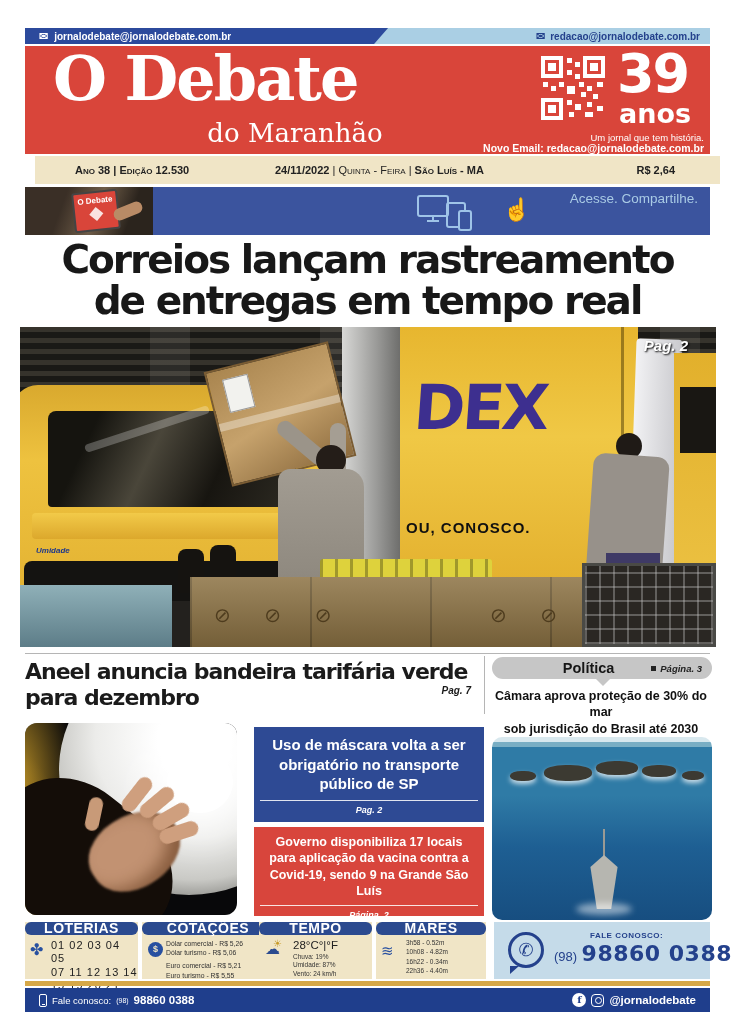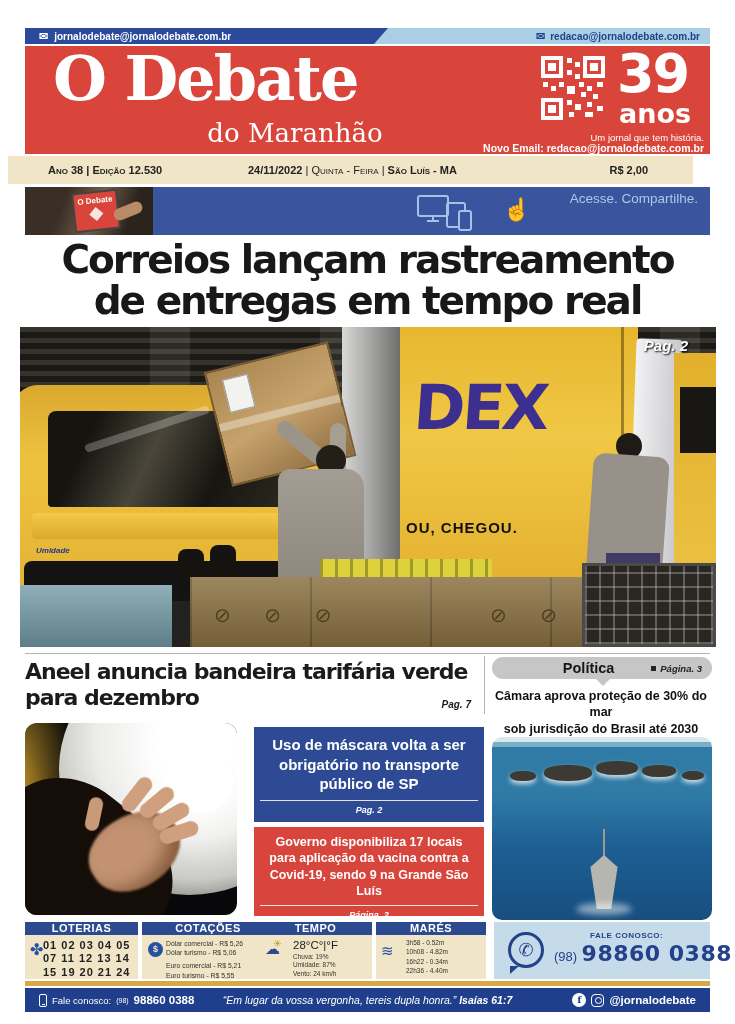--- a/index.html
+++ b/index.html
@@ -19,21 +19,21 @@
   
   .masthead { position:absolute; left:25px; top:46px; width:685px; height:108px; background:#d9453a; color:#fff; }
   .mh-title { position:absolute; left:28px; top:-4px; font-family:"DejaVu Serif", serif; font-weight:700; font-size:62px; letter-spacing:-2px; }
   .mh-sub  { position:absolute; left:150px; top:72px; width:240px; text-align:center; font-family:"DejaVu Serif", serif; font-size:26px; }
   .mh-qr { position:absolute; left:516px; top:10px; width:64px; height:64px; }
   .mh-39 { position:absolute; left:592px; top:-4px; font-size:54px; font-weight:700; letter-spacing:-2px; font-family:"DejaVu Sans", sans-serif; }
   .mh-anos { position:absolute; left:594px; top:52px; font-size:27px; font-weight:700; font-family:"DejaVu Sans", sans-serif; }
   .mh-tag { position:absolute; right:6px; top:86px; font-size:9.5px; }
   .mh-email { position:absolute; right:6px; top:96px; font-size:10.5px; font-weight:700; }
   
-  .editionbar { position:absolute; left:8px; top:156px; width:685px; height:28px; background:#f0e5c6;
+  .editionbar { position:absolute; left:35px; top:156px; width:685px; height:28px; background:#f0e5c6;
     display:flex; align-items:center; font-size:11px; font-weight:700; color:#222; font-variant:small-caps; }
   .ed-issue { margin-left:40px; }
   .ed-center { position:absolute; left:240px; }
   .ed-center .lt { font-weight:400; }
   .ed-price { position:absolute; right:45px; font-variant:normal; }
   
   .promo { position:absolute; left:25px; top:187px; width:685px; height:48px; background:#3b549e; overflow:hidden; }
   .promo-photo { position:absolute; left:0; top:0; width:128px; height:100%;
     background:linear-gradient(110deg,#3a2f26 0 30%,#6e5c48 55%,#2b241d 80%); }
   .tablet { position:absolute; left:48px; top:4px; width:46px; height:40px; background:#d9453a; border:2px solid #444; border-radius:3px;
@@ -100,21 +100,21 @@
   .cb-glyphs.g2 { left:300px; }
   .cage { position:absolute; left:562px; top:236px; width:134px; height:84px; background:#2a2723; border:3px solid #4a4a46;
     background-image:repeating-linear-gradient(90deg,rgba(200,200,200,.35) 0 2px,transparent 2px 14px),
       repeating-linear-gradient(0deg,rgba(200,200,200,.35) 0 2px,transparent 2px 14px); }
   .pag2 { position:absolute; right:28px; top:10px; color:#fff; font-style:italic; font-weight:700; font-size:15px; text-shadow:1px 1px 2px #000; }
   
   .rule-h { position:absolute; left:25px; top:653px; width:685px; height:1px; background:#b5b5b5; }
   .vrule { position:absolute; left:484px; top:656px; width:1px; height:58px; background:#b5b5b5; }
   .aneel { position:absolute; left:25px; top:659px; width:460px; font-family:"DejaVu Sans", sans-serif;
     font-weight:700; font-size:22px; letter-spacing:-1px; line-height:1.18; color:#1b1b1b; }
-  .aneel-l2 { display:flex; align-items:flex-end; }
+  .aneel-l2 { display:flex; align-items:flex-start; }
   .pag-ref { margin-left:auto; margin-right:14px; font-family:"Liberation Sans", sans-serif; font-weight:700; font-style:italic; font-size:10px; letter-spacing:0; }
   
   .pol-pill { position:absolute; left:492px; top:657px; width:220px; height:22px; background:#c6c6c6; border-radius:12px;
     display:flex; align-items:center; }
   .pol-label { flex:1; text-align:center; font-weight:700; font-size:14.5px; color:#161616; padding-left:34px; }
   .pol-ref { display:flex; align-items:center; gap:4px; font-size:9.5px; font-style:italic; font-weight:700; color:#222; padding-right:10px; }
   .sq { width:5px; height:5px; background:#222; display:inline-block; }
   .pill-tail { position:absolute; left:50%; bottom:-7px; margin-left:-7px; width:0; height:0;
     border-left:8px solid transparent; border-right:8px solid transparent; border-top:8px solid #c6c6c6; }
   .pol-h { position:absolute; left:490px; top:688px; width:222px; text-align:center;
@@ -146,27 +146,27 @@
   .story-box { position:absolute; left:254px; width:230px; color:#fff; text-align:center; }
   .sb-blue { top:727px; height:95px; background:#2e4a94; }
   .sb-red  { top:827px; height:89px; background:#d8453c; }
   .sb-head { padding:8px 8px 4px; font-weight:700; line-height:1.3; }
   .sb-blue .sb-head { font-size:15px; }
   .sb-red  .sb-head { font-size:12.5px; padding-top:7px; }
   .sb-div { height:1px; background:rgba(255,255,255,.85); margin:2px 6px; }
   .sb-page { font-size:9px; font-style:italic; font-weight:700; padding-top:2px; }
   
   .ib { position:absolute; top:922px; height:57px; background:#f0e5c6; }
-  .ib-head { height:13px; background:#2b4a8f; color:#fff; font-size:11px; font-weight:700; text-align:center; line-height:13px; letter-spacing:.5px; }
+  .ib-head { height:13px; background:#2b4a8f; color:#fff; font-size:14px; font-weight:700; text-align:center; line-height:13px; letter-spacing:.5px;border-radius:6px; }
   .ib-loterias { left:25px; width:113px; }
   .ib-cotacoes { left:142px; width:132px; }
   .ib-tempo    { left:259px; width:113px; }
   .ib-mares    { left:376px; width:110px; }
   .ib-icon { position:absolute; left:5px; top:18px; color:#2850a0; font-size:16px; }
-  .lot-nums { margin:4px 0 0 18px; font-size:11px; font-weight:700; color:#222; line-height:1.22; letter-spacing:1px; }
+  .lot-nums { margin:4px 0 0 26px; font-size:11px; font-weight:400; color:#222; line-height:1.22; letter-spacing:1px; }
   .cot-rows { margin:4px 0 0 24px; font-size:6.8px; color:#333; line-height:1.35; }
   .cot-rows .gap { height:4px; }
   .coin { position:absolute; left:6px; top:20px; width:15px; height:15px; border-radius:50%; background:#2850a0; color:#f0e5c6; font-size:9px; font-weight:700; text-align:center; line-height:15px; }
   .tmp-main { margin:4px 0 0 34px; font-size:11.5px; color:#222; }
   .tmp-rows { margin:2px 0 0 34px; font-size:6.5px; color:#333; line-height:1.3; }
   .wx { position:absolute; left:6px; top:18px; width:20px; height:18px; }
   .wx .sun { position:absolute; left:8px; top:-2px; color:#c79a28; font-size:10px; }
   .wx .cloud { position:absolute; left:0; top:0; color:#2b4a8f; font-size:15px; }
   .mar-rows { margin:3px 0 0 30px; font-size:6.5px; color:#333; line-height:1.45; }
   .wave { position:absolute; left:5px; top:20px; color:#2850a0; font-size:15px; }
@@ -257,21 +257,21 @@
 
   <div class="editionbar">
     <span class="ed-issue">Ano 38 | Edição 12.530</span>
     <span class="ed-center">
       <b>24/11/2022</b>
       <span class="lt">|</span>
       <span class="lt">Quinta - Feira</span>
       <span class="lt">|</span>
       <b>São Luís - MA</b>
     </span>
-    <span class="ed-price"><b>R$ 2,00</b></span>
+    <span class="ed-price"><b>R$ 2,64</b></span>
   </div>
 
   <div class="promo">
     <div class="promo-photo">
       <div class="tablet">
         <span>O Debate</span>
         <div class="tablet-diamond"></div>
       </div>
       <div class="finger"></div>
     </div>
@@ -302,21 +302,21 @@
       <div class="vl-ws"></div>
       <div class="vl-streak"></div>
       <div class="vl-hood"></div>
       <div class="vl-grille"></div>
       <div class="vl-mirror"></div>
       <div class="vl-brand">Umidade</div>
     </div>
     <div class="pillar"></div>
     <div class="van-right">
       <div class="sedex">DEX</div>
-      <div class="vr-slogan">OU, CHEGOU.</div>
+      <div class="vr-slogan">OU, CONOSCO.</div>
       <div class="vr-seam"></div>
     </div>
     <div class="door-white"></div>
     <div class="van-far">
       <div class="vf-win"></div>
     </div>
     <div class="box-carry">
       <div class="box-label"></div>
       <div class="box-tape"></div>
     </div>
@@ -457,24 +457,20 @@
 
   <div class="goldline"></div>
 
   <div class="footer">
     <div class="ft-left">
       <span class="ph-icon"></span>
       <span class="ft-contact">Fale conosco:</span>
       <span class="ft-ddd">(98)</span>
       <span class="ft-phone">98860 0388</span>
     </div>
-    <div class="ft-quote">
-      <span>“Em lugar da vossa vergonha, tereis dupla honra.”</span>
-      <b>Isaías 61:7</b>
-    </div>
     <div class="ft-right">
       <span class="fb">f</span>
       <span class="ig"></span>
       <span class="ft-handle">@jornalodebate</span>
     </div>
   </div>
 
 </div>
 
 </body></html>

